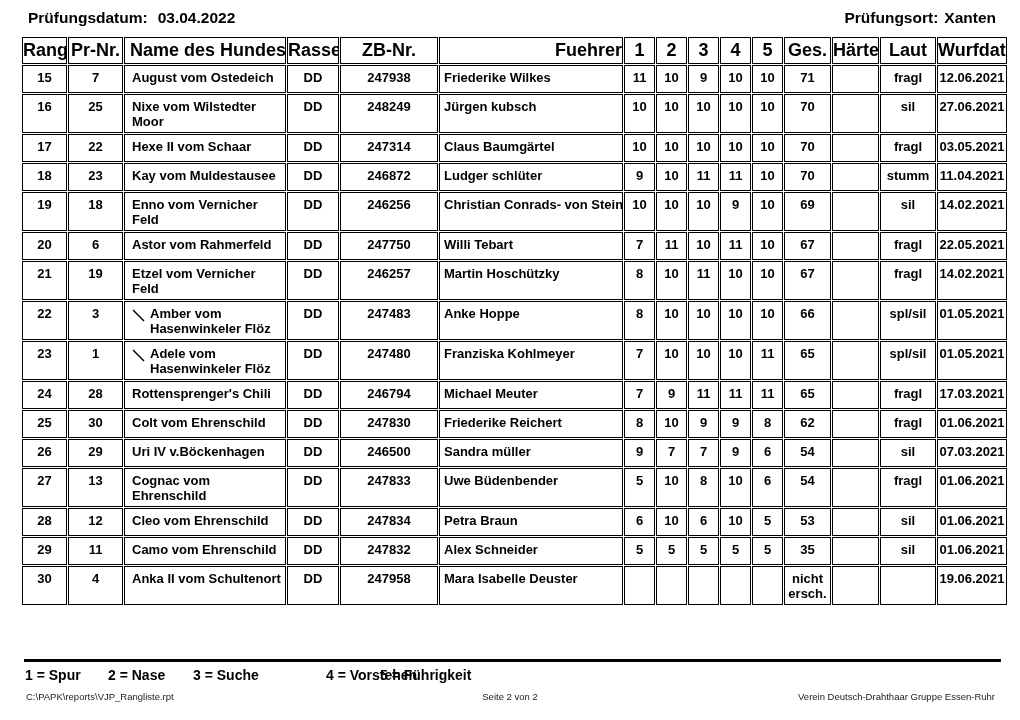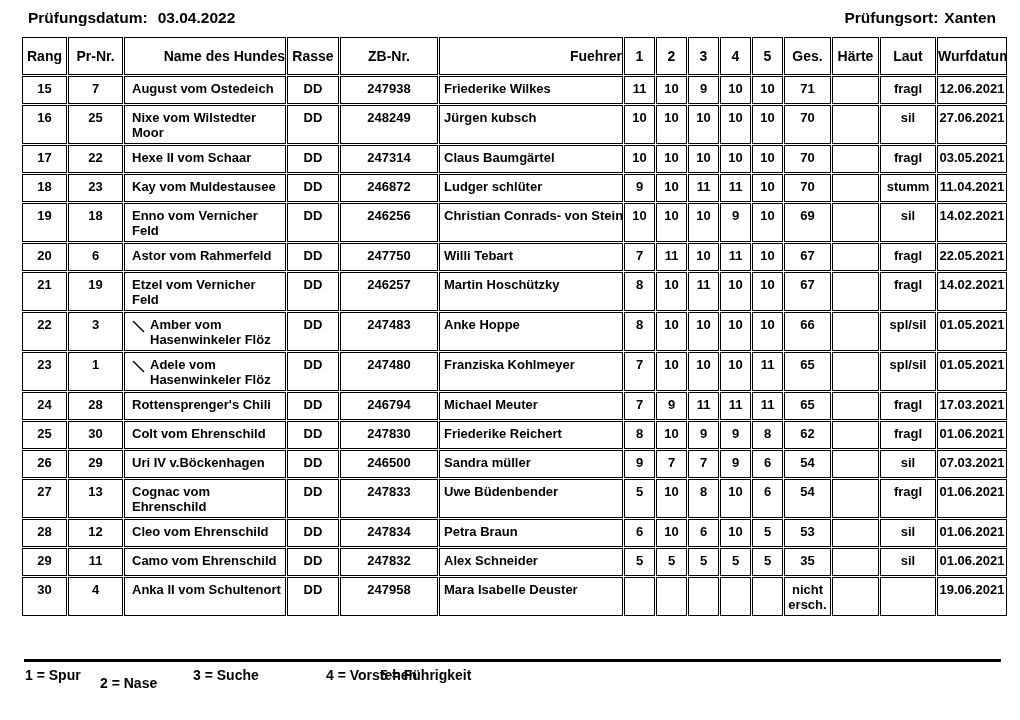--- a/index.html
+++ b/index.html
@@ -32,24 +32,24 @@
     table-layout: fixed;
     border-collapse: separate;
     border-spacing: 1px;
   }
   th, td {
     border: 1.5px solid #000;
     font-weight: 700;
     overflow: hidden;
   }
   th {
-    font-size: 14px;
+    font-size: 18px;
     height: 23px;
     text-align: center;
-    padding: 10px 0;
+    padding: 2px 0;
     white-space: nowrap;
   }
   td {
     font-size: 13px;
     text-align: center;
     vertical-align: top;
     padding: 5px 1px 3px 1px;
     height: 28px;
     line-height: 14.5px;
   }
@@ -64,21 +64,21 @@
   .rule {
     position: absolute; top: 659px; left: 24px;
     width: 977px; height: 3px; background: #000;
   }
   .legend {
     position: absolute; top: 667px; left: 0; width: 100%; height: 18px;
     font-weight: 700; font-size: 14px;
   }
   .legend span { position: absolute; top: 0; white-space: nowrap; }
   .legend span:nth-of-type(1) { left: 25px; }
-  .legend span:nth-of-type(2) { left: 100px; margin-top: 8px; }
+  .legend span:nth-of-type(2) { left: 108px; }
   .legend span:nth-of-type(3) { left: 193px; }
   .legend span:nth-of-type(4) { left: 282px; margin-left: 44px; }
   .legend span:nth-of-type(5) { left: 380px; text-align: center; }
   .meta {
     position: absolute; top: 691px; left: 0; width: 100%; height: 14px;
     font-size: 9.5px; font-weight: 400; color: #222;
   }
   .meta .path { position: absolute; left: 26px; top: 0; }
   .meta .pageinfo { position: absolute; left: 0; top: 0; width: 100%; text-align: center; }
   .meta .org { position: absolute; right: 25px; top: 0; }
@@ -483,14 +483,19 @@
   <div class="rule"></div>
 
   <div class="legend">
     <span>1 = Spur</span>
     <span>2 = Nase</span>
     <span>3 = Suche</span>
     <span>4 = Vorstehen</span>
     <span>5 = Führigkeit</span>
   </div>
 
+  <div class="meta">
+    <span class="path">C:\PAPK\reports\VJP_Rangliste.rpt</span>
+    <span class="pageinfo">Seite 2 von 2</span>
+    <span class="org">Verein Deutsch-Drahthaar Gruppe Essen-Ruhr</span>
+  </div>
 
 </div>
 
 </body></html>

